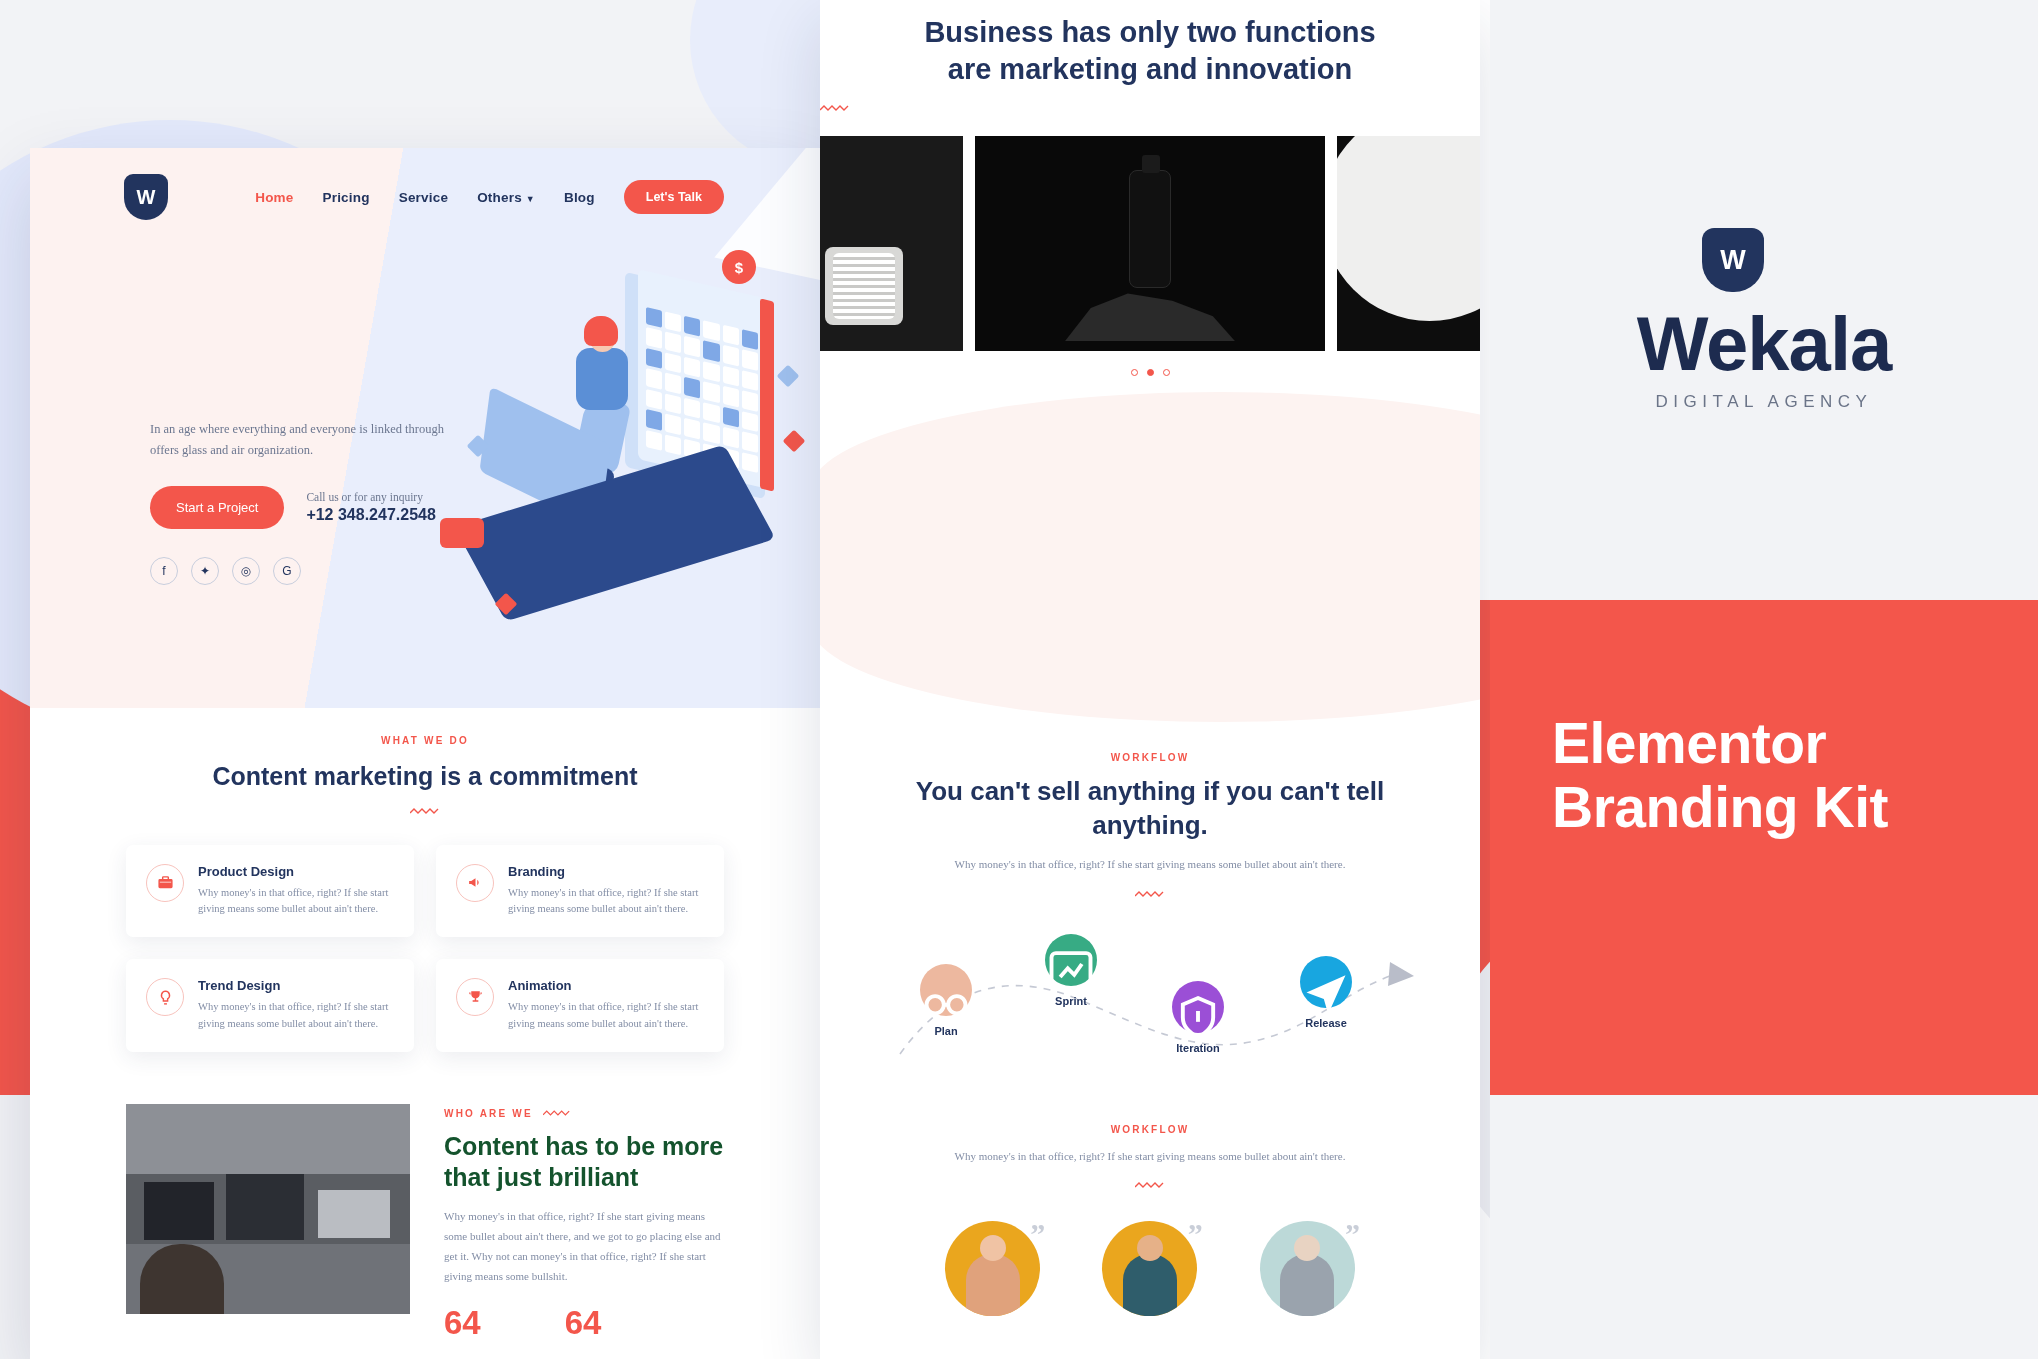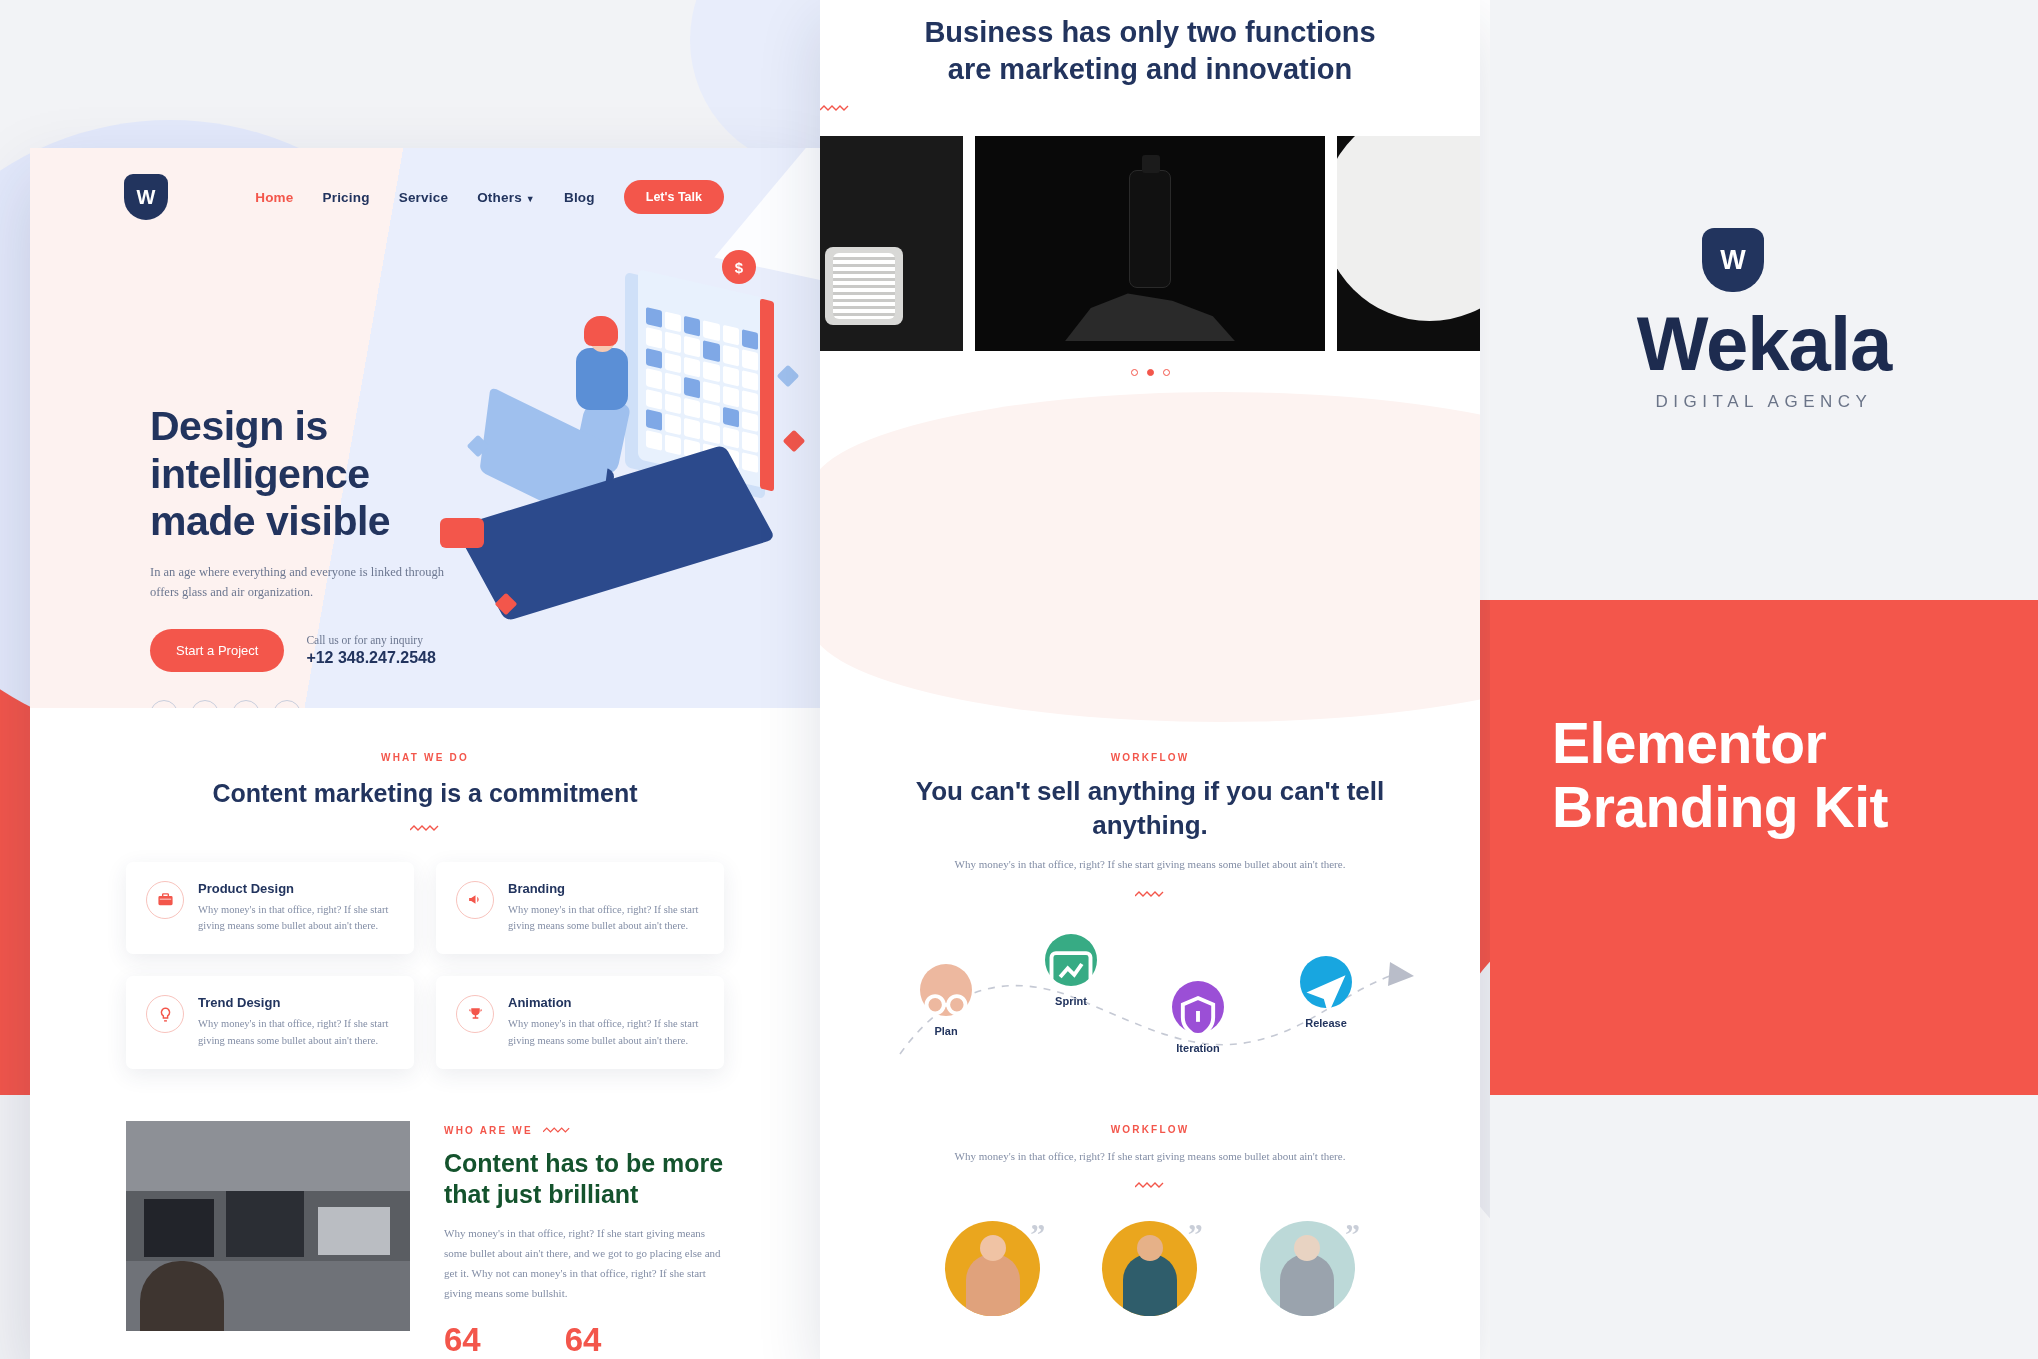--- a/index.html
+++ b/index.html
@@ -90,21 +90,21 @@
   .person-body { position:absolute; left:126px; top:120px; width:52px; height:62px; background:#5b8fd6; border-radius:14px;}
   .person-leg  { position:absolute; left:128px; top:176px; width:46px; height:70px; background:#9fc0ee; border-radius:10px; transform:skewX(-12deg);}
   .person-shoe { position:absolute; left:120px; top:240px; width:44px; height:18px; background:#2c4a8c; border-radius:9px;}
   .coin { position:absolute; left:272px; top:22px; width:34px;height:34px;border-radius:50%;background:#f3564b;
     color:#fff; font-size:15px; display:flex;align-items:center;justify-content:center;font-weight:700;}
   .chat { position:absolute; left:-10px; top:290px; width:44px;height:30px;background:#f3564b;border-radius:6px;}
   .sq { position:absolute; width:16px;height:16px;background:#9fc0ee; transform:rotate(45deg); border-radius:2px;}
   .sq.red { background:#f3564b; }
 
   
-  .pl-section { padding:44px 96px 0; text-align:center; }
+  .pl-section { padding:27px 96px 0; text-align:center; }
   .eyebrow { font-size:10px; letter-spacing:2.2px; font-weight:700; color:#f3564b; text-transform:uppercase;}
   .sec-h2 { margin-top:14px; font-size:25px; font-weight:800; color:#22345e; line-height:1.3;}
   .squiggle { margin:14px auto 0; width:30px; height:8px; color:#f3564b; }
 
   .cards { margin-top:26px; display:grid; grid-template-columns:1fr 1fr; gap:22px; }
   .fcard { background:#fff; border-radius:7px; box-shadow:0 6px 22px rgba(40,50,90,.09);
     padding:19px 20px; display:flex; gap:14px; text-align:left;}
   .fc-icon { flex:0 0 auto; width:38px;height:38px;border-radius:50%;border:1.4px solid #f8c3bd;
     display:flex;align-items:center;justify-content:center;color:#f3564b;font-size:15px;}
   .fc-title { font-size:13px; font-weight:800; color:#22345e;}
@@ -205,21 +205,20 @@
           <a href="#" class="active">Home</a>
           <a href="#">Pricing</a>
           <a href="#">Service</a>
           <a href="#"><span>Others</span><span class="nav-caret">▼</span></a>
           <a href="#">Blog</a>
           <button class="btn-talk">Let's Talk</button>
         </nav>
       </div>
 
       <div class="hero-copy">
-        <div class="hero-h1">Design is intelligence made visible</div>
         <div class="hero-p">In an age where everything and everyone is linked through offers glass and air organization.</div>
         <div class="hero-actions">
           <button class="btn-start">Start a Project</button>
           <div>
             <div class="call-label">Call us or for any inquiry</div>
             <div class="call-phone">+12 348.247.2548</div>
           </div>
         </div>
         <div class="socials">
           <span class="soc">f</span>

